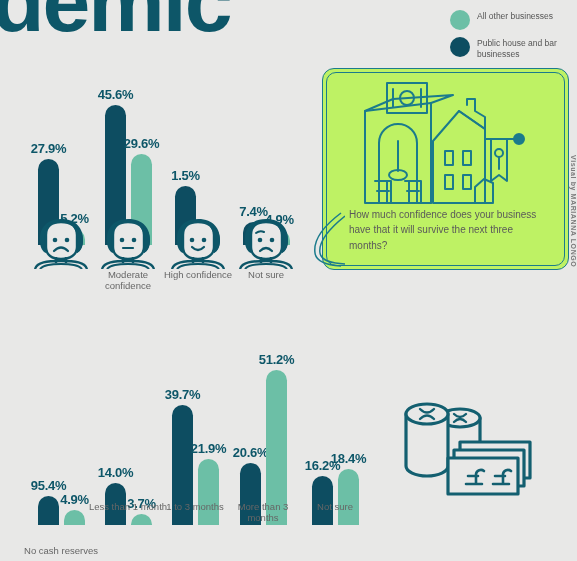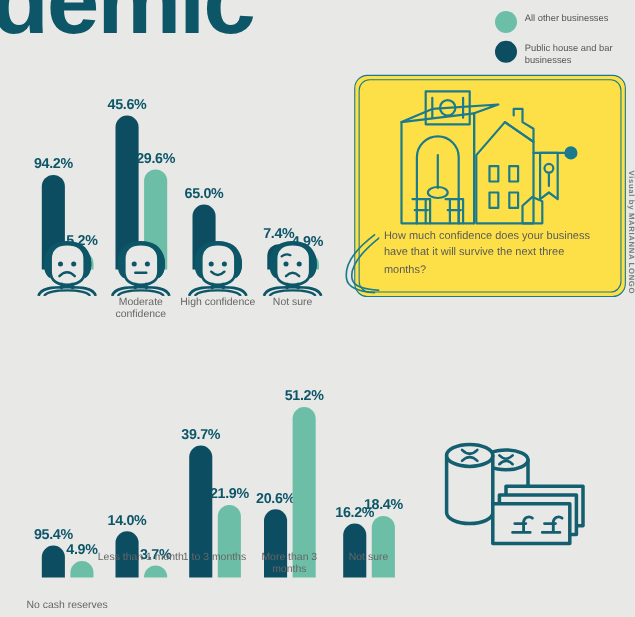--- a/index.html
+++ b/index.html
@@ -43,21 +43,21 @@
   .axis-label {
     position:absolute; text-align:center; font-size:9.5px;
     color:#666; line-height:1.2; width:80px;
   }
   
   .face { position:absolute; }
   
   #bubble {
     position:absolute; left:322px; top:68px; width:247px; height:202px;
     border:1.5px solid #1b7b8c; border-radius:12px;
-    background:#fde047;
+    background:#bef264;
   }
   #bubble-inner {
     position:absolute; left:3px; top:3px; right:3px; bottom:3px;
     border:1.5px solid #1b7b8c; border-radius:10px;
   }
   #bubble-text {
     position:absolute; left:26px; bottom:16px; width:196px;
     font-size:10px; color:#5a5a5a; line-height:1.55;
   }
   #bubble-illustration { position:absolute; left:30px; top:12px; }
@@ -85,21 +85,21 @@
   </div>
   <div class="legend-row">
     <div class="legend-dot dark"></div>
     <div class="legend-label">Public house and bar businesses</div>
   </div>
 </div>
 
 <div class="chart" id="chart-top">
     <div class="bar-wrap" style="left: 38px; height: 85.7392px;">
       <div class="bar dark" style="height: 85.7392px; background: rgb(13, 77, 97);"></div>
-      <div class="bar-value" style="bottom: 88.7392px;">94.2%</div>
+      <div class="bar-value" style="bottom: 88.7392px;">27.9%</div>
     </div>
     <div class="bar-wrap" style="left: 64px; height: 15.9801px;">
       <div class="bar light" style="height: 15.9801px; background: rgb(108, 191, 166);"></div>
       <div class="bar-value" style="bottom: 18.9801px;">5.2%</div>
     </div>
     <div class="face" style="left: 32px; top: 187px;"><svg width="58" height="52" viewBox="0 0 58 52">
         <path d="M29 2 C 13 2, 7 13, 8 24 C 8 31, 11 35, 14 36 L14 20 C 20 19, 26 17, 31 13 C 36 18, 42 21, 45 21 L45 36 C 49 34, 51 29, 51 23 C 51 12, 45 2, 29 2 Z" fill="#0d5668"></path>
         <path d="M14 18 C 14 9, 20 5, 29 5 C 38 5, 45 9, 45 18 L45 30 C 45 38, 38 42, 29 42 C 20 42, 14 38, 14 30 Z" fill="#e8e8e7" stroke="#0d5668" stroke-width="2.4"></path>
         <path d="M41 10 C 45 14, 46 22, 45 30 L45 36 C 49 34, 51 29, 51 23 C 51 16, 48 11, 41 10 Z" fill="#0d5668"></path>
         <path d="M24 40 L24 46 M34 40 L34 46" stroke="#0d5668" stroke-width="2.4" fill="none"></path>
@@ -124,21 +124,21 @@
         <path d="M41 10 C 45 14, 46 22, 45 30 L45 36 C 49 34, 51 29, 51 23 C 51 16, 48 11, 41 10 Z" fill="#0d5668"></path>
         <path d="M24 40 L24 46 M34 40 L34 46" stroke="#0d5668" stroke-width="2.4" fill="none"></path>
         <path d="M3 52 C 5 45, 15 44, 29 44 C 43 44, 53 45, 55 52" fill="none" stroke="#0d5668" stroke-width="2.4"></path>
         <path d="M8 52 C 11 48, 19 47, 29 47 C 39 47, 47 48, 50 52" fill="none" stroke="#0d5668" stroke-width="2"></path>
         <circle cx="23" cy="23" r="2.3" fill="#0d5668"></circle>
         <circle cx="35" cy="23" r="2.3" fill="#0d5668"></circle>
         <path d="M24 31 L34 31" fill="none" stroke="#0d5668" stroke-width="2.2" stroke-linecap="round"></path>
       </svg></div>
     <div class="bar-wrap" style="left: 175px; height: 58.696px;">
       <div class="bar dark" style="height: 58.696px; background: rgb(13, 77, 97);"></div>
-      <div class="bar-value" style="bottom: 61.696px;">65.0%</div>
+      <div class="bar-value" style="bottom: 61.696px;">1.5%</div>
     </div>
     <div class="axis-label" style="left: 158px; top: 239px;">High confidence</div>
     <div class="face" style="left: 169px; top: 187px;"><svg width="58" height="52" viewBox="0 0 58 52">
         <path d="M29 2 C 13 2, 7 13, 8 24 C 8 31, 11 35, 14 36 L14 20 C 20 19, 26 17, 31 13 C 36 18, 42 21, 45 21 L45 36 C 49 34, 51 29, 51 23 C 51 12, 45 2, 29 2 Z" fill="#0d5668"></path>
         <path d="M14 18 C 14 9, 20 5, 29 5 C 38 5, 45 9, 45 18 L45 30 C 45 38, 38 42, 29 42 C 20 42, 14 38, 14 30 Z" fill="#e8e8e7" stroke="#0d5668" stroke-width="2.4"></path>
         <path d="M41 10 C 45 14, 46 22, 45 30 L45 36 C 49 34, 51 29, 51 23 C 51 16, 48 11, 41 10 Z" fill="#0d5668"></path>
         <path d="M24 40 L24 46 M34 40 L34 46" stroke="#0d5668" stroke-width="2.4" fill="none"></path>
         <path d="M3 52 C 5 45, 15 44, 29 44 C 43 44, 53 45, 55 52" fill="none" stroke="#0d5668" stroke-width="2.4"></path>
         <path d="M8 52 C 11 48, 19 47, 29 47 C 39 47, 47 48, 50 52" fill="none" stroke="#0d5668" stroke-width="2"></path>
         <circle cx="23" cy="23" r="2.3" fill="#0d5668"></circle>

